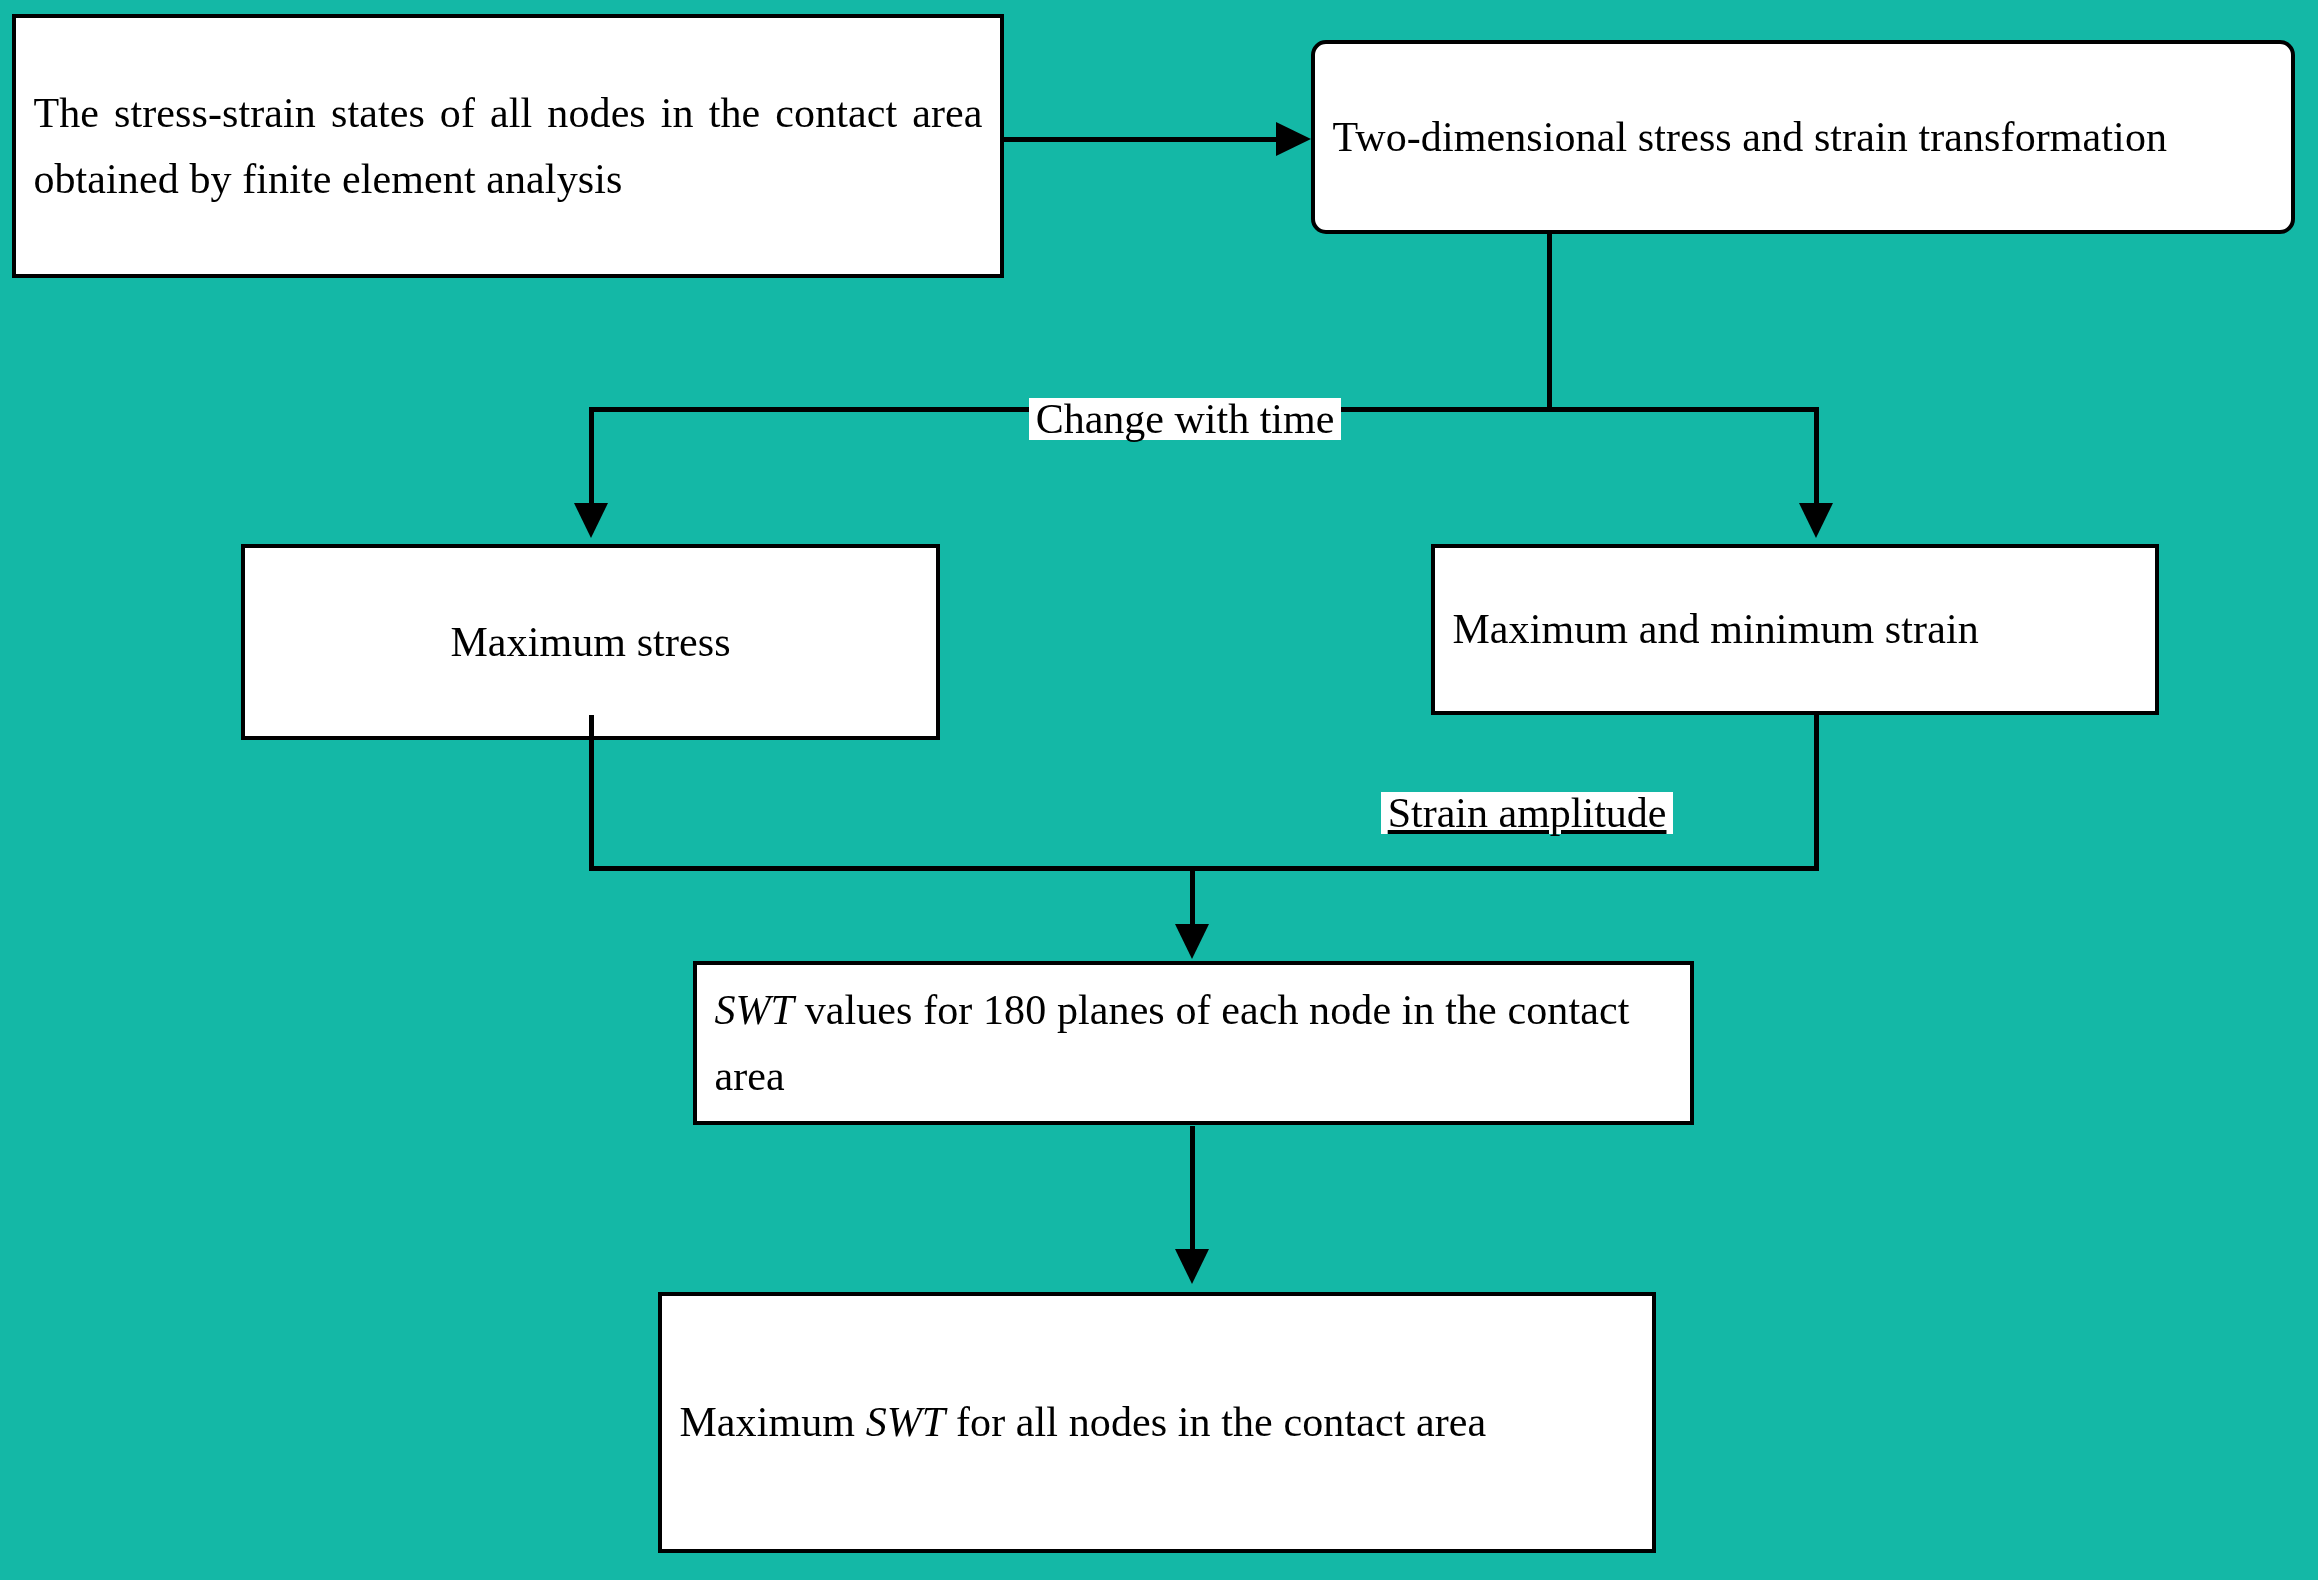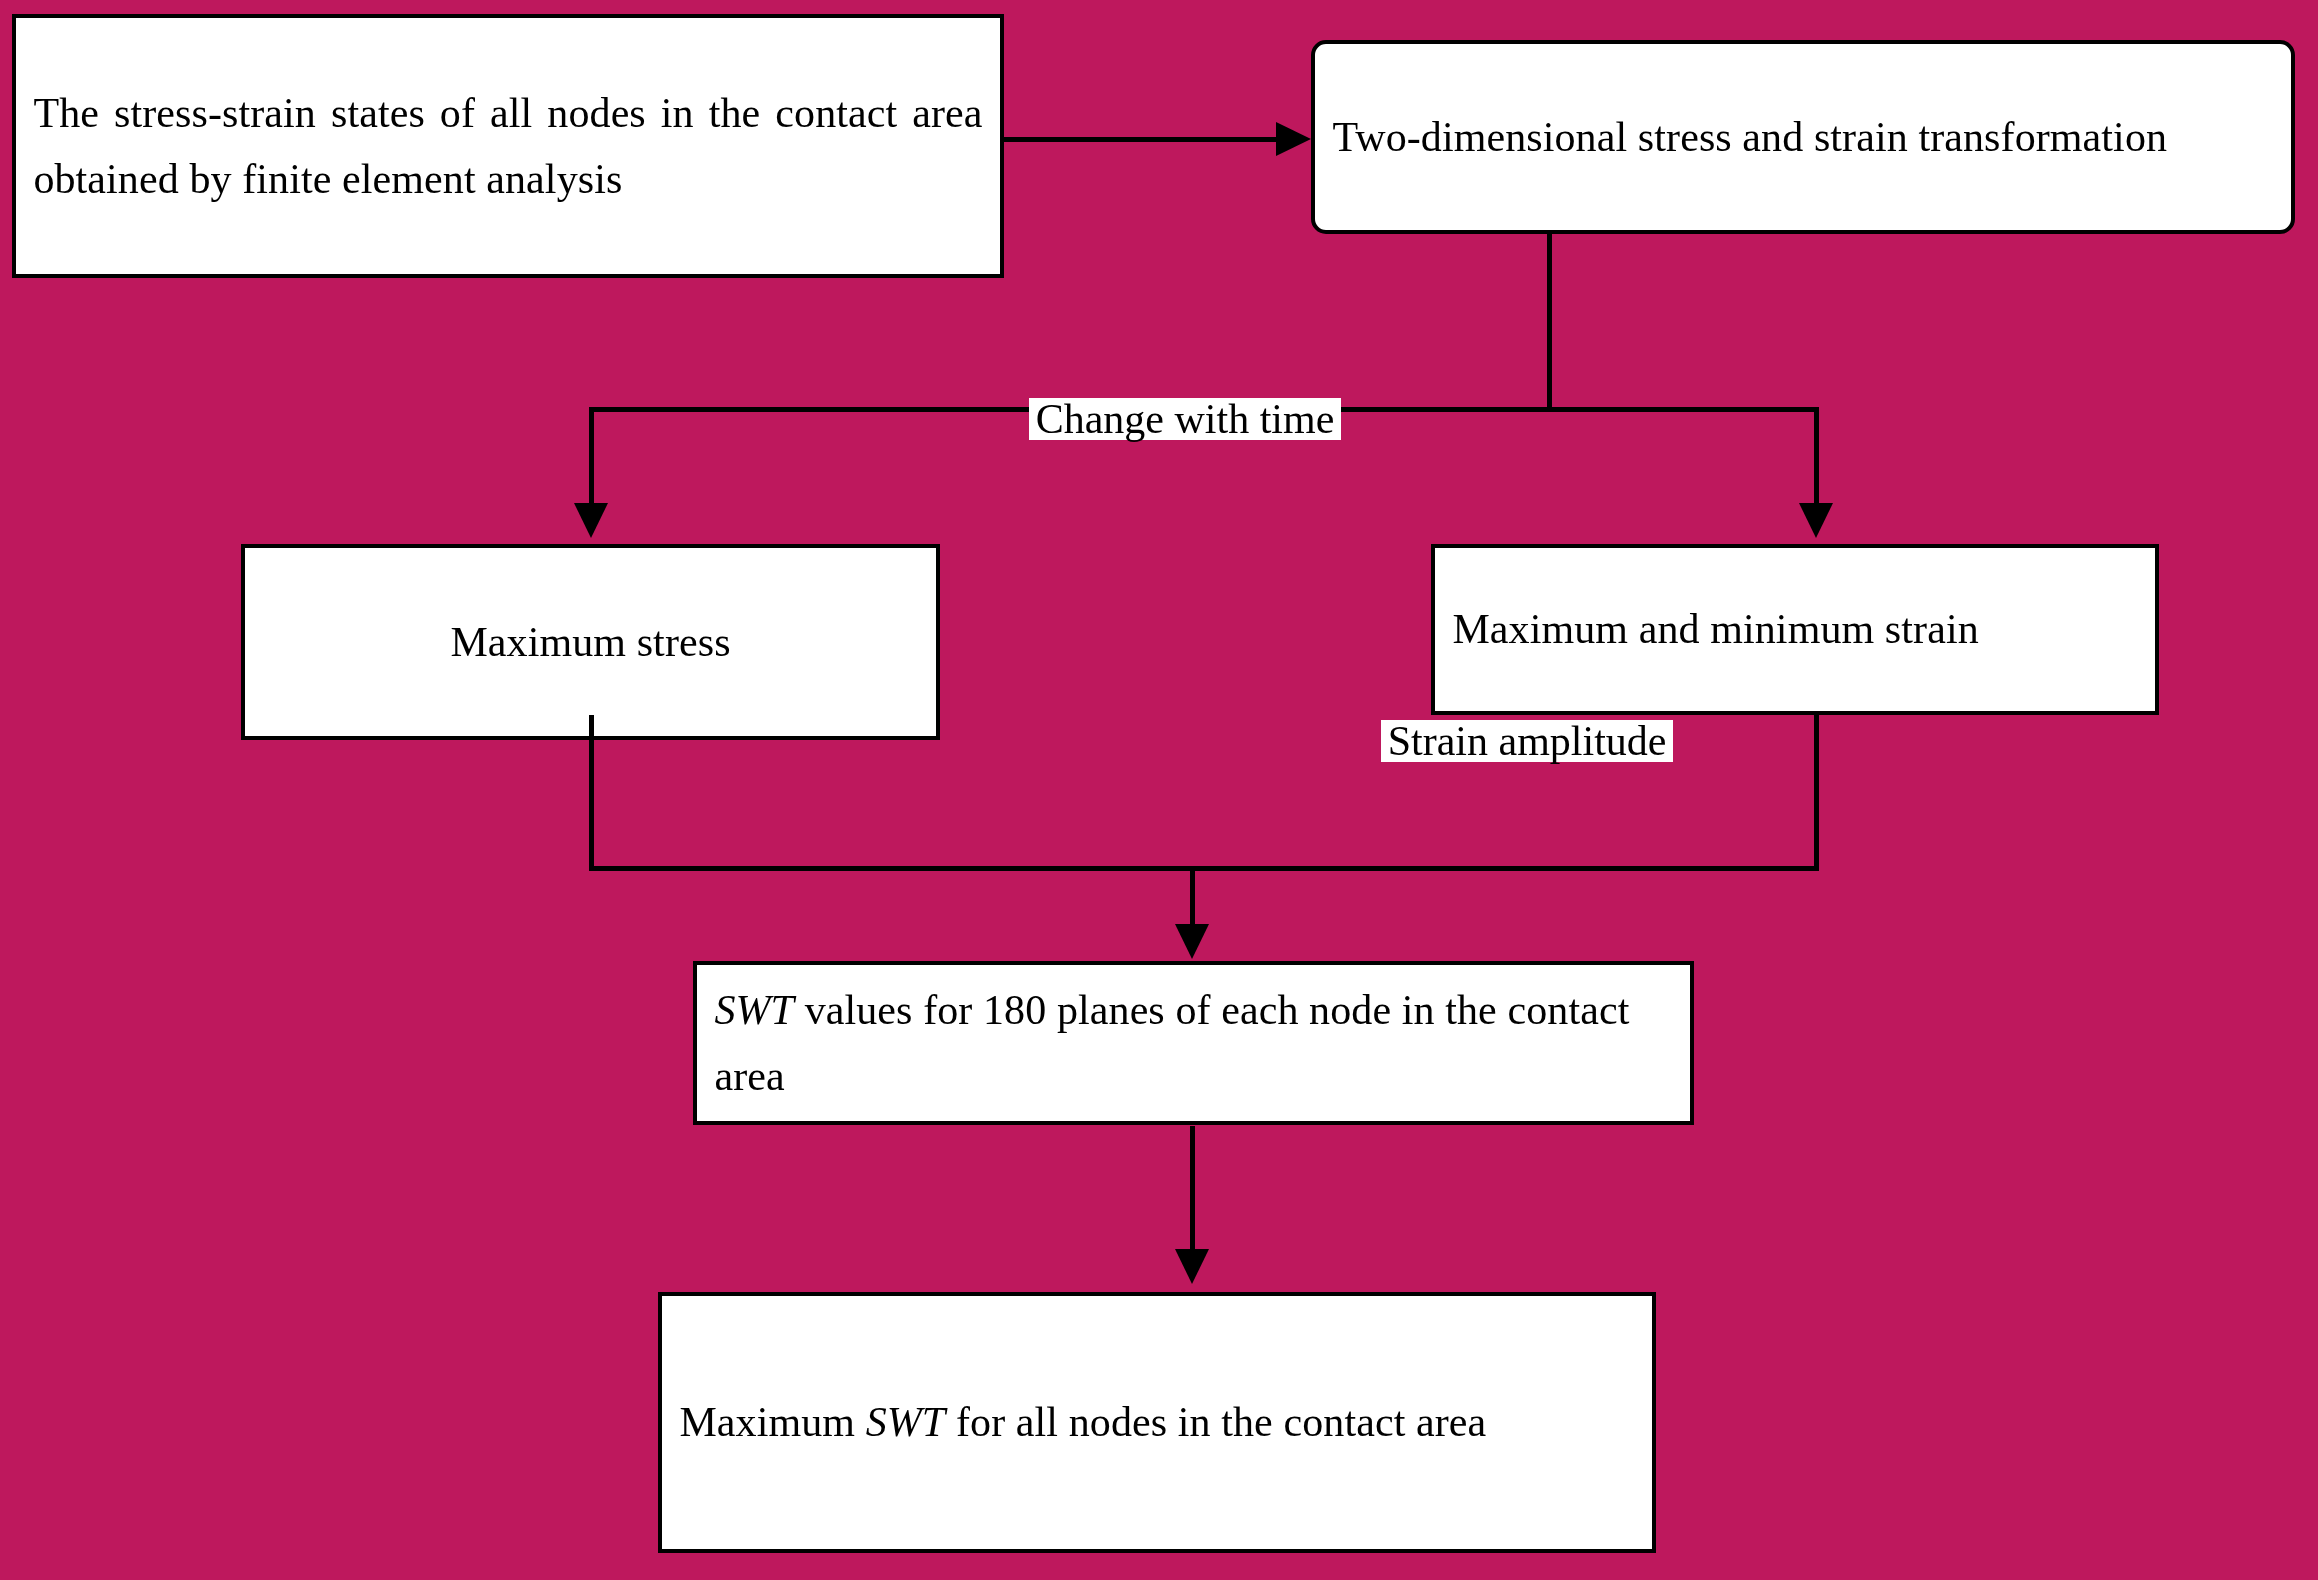--- a/index.html
+++ b/index.html
@@ -2,21 +2,21 @@
 <html style="font-size:10.7px"><head>
 <meta charset="utf-8">
 <style>
   html,body{margin:0;padding:0;background:#ffffff;}
   body{
     width:2319px;height:1580px;
     font-family:"Liberation Serif","DejaVu Serif",serif;
     color:#000;
     overflow:hidden;
   }
-  #flow{position:relative;width:2319px;height:1580px;background:#be185d;}
+  #flow{position:relative;width:2319px;height:1580px;background:#14b8a6;}
 
   
   .node{
     position:absolute;
     box-sizing:border-box;
     border:4.7px solid #000;
     background:#ffffff;
     display:flex;
     flex-direction:column;
     justify-content:center;
@@ -62,21 +62,21 @@
   
   .edge-label{
     position:absolute;
     font-size:42px;
     line-height:1;
     white-space:nowrap;
     background:#fff;
     padding:0 6.7px;
   }
   #label-change-with-time{left:1019px;top:398px;margin-left:10px;}
-  #label-strain-amplitude{left:1381px;top:720px;}
+  #label-strain-amplitude{left:1381px;top:792px;text-decoration:underline;}
 </style>
 </head>
 <body>
 
 <div id="flow">
 
   <div class="node justify" id="box-fea">
     <div class="txt">The stress-strain states of all nodes in the contact area obtained by finite element analysis</div>
   </div>
 

